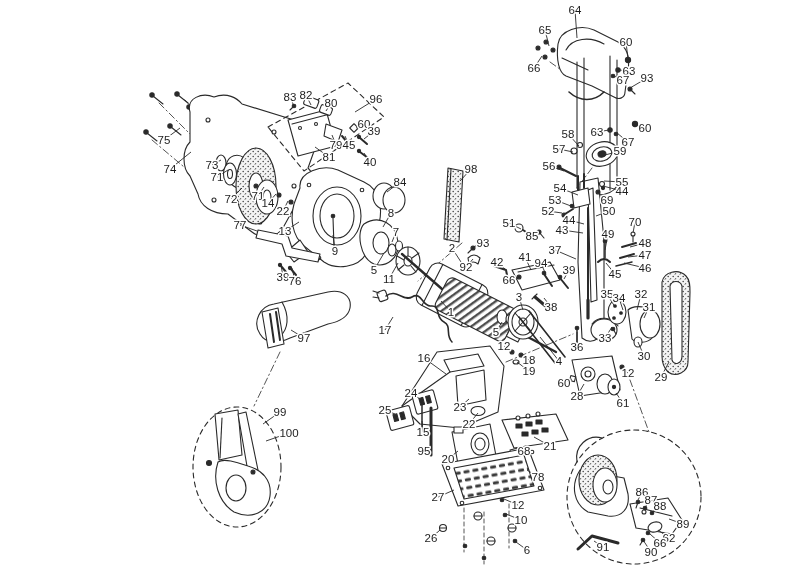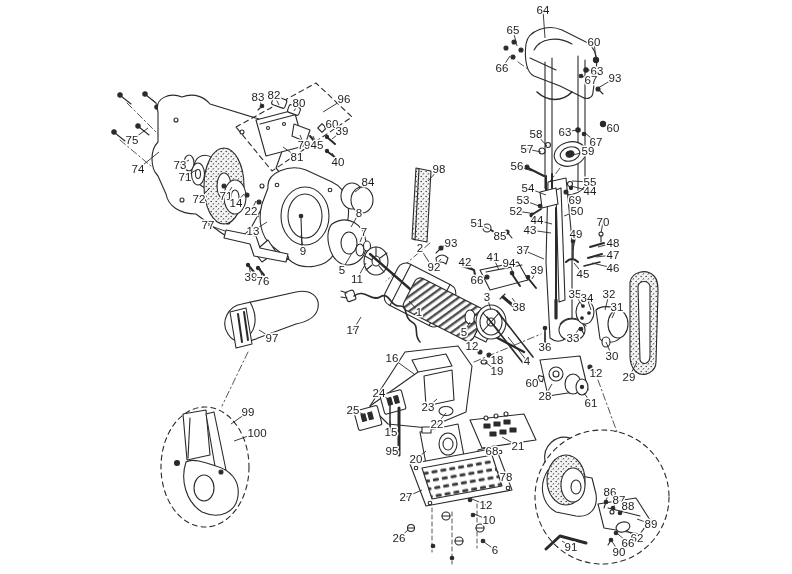--- a/index.html
+++ b/index.html
@@ -1,17 +1,17 @@
 <!DOCTYPE html>
 <html><head>
 <meta charset="utf-8">
 <style>
   html,body{margin:0;padding:0;background:#ffffff;}
   #stage{position:relative;width:670px;height:574px;background:#ffffff;overflow:hidden;
-         font-family:"Liberation Sans",sans-serif;}
+         font-family:"Liberation Sans",sans-serif;margin-left:32px;}
   svg{position:absolute;left:0;top:0;}
   #label-texts text{
     font-family:"Liberation Sans",sans-serif;
     font-size:11.5px;
     fill:#1d1d1d;
     text-anchor:middle;
     dominant-baseline:central;
     paint-order:stroke;
     stroke:#ffffff;
     stroke-width:3px;

